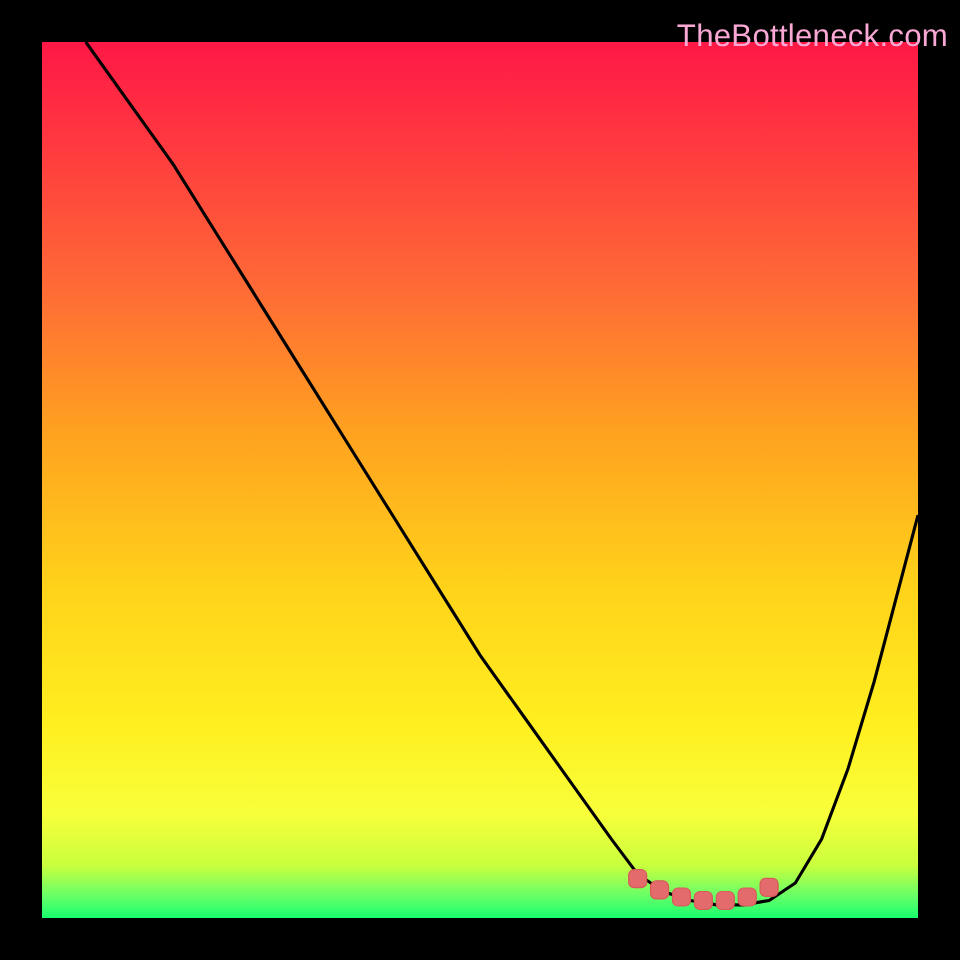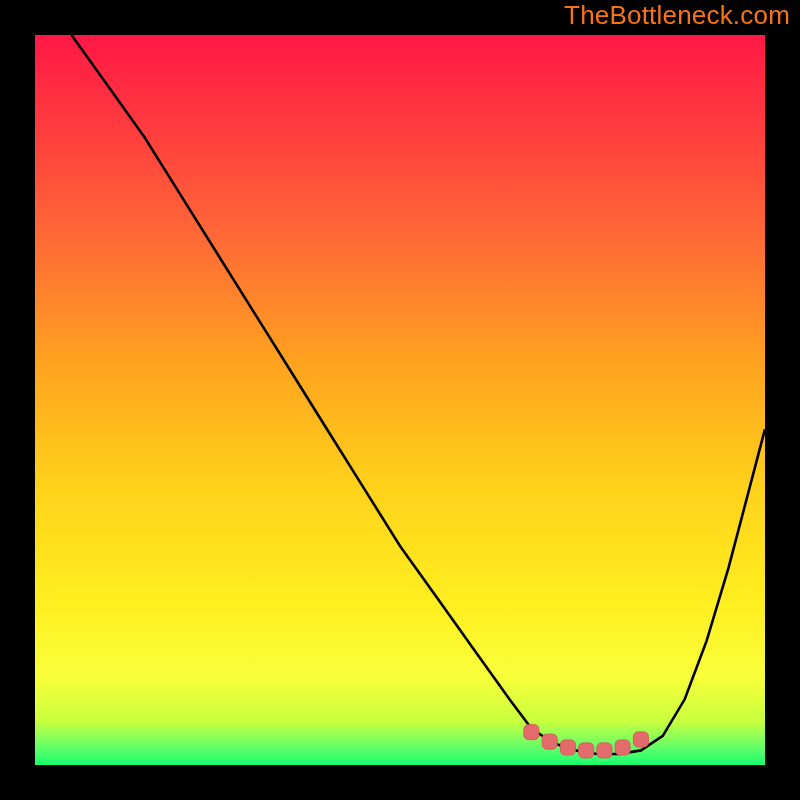--- a/index.html
+++ b/index.html
@@ -12,23 +12,23 @@
     overflow: hidden;
   }
   .frame {
     position: relative;
     width: 800px;
     height: 800px;
     background: #000;
   }
   .watermark {
     position: absolute;
-    top: 0;
+    top: 14px;
     right: 10px;
-    color: #f97316;
+    color: #f9a8d4;
     font-size: 26px;
     font-weight: 500;
     letter-spacing: 0.2px;
     z-index: 30;
   }
   .plot {
     position: absolute;
     left: 35px;
     top: 35px;
     width: 730px;

